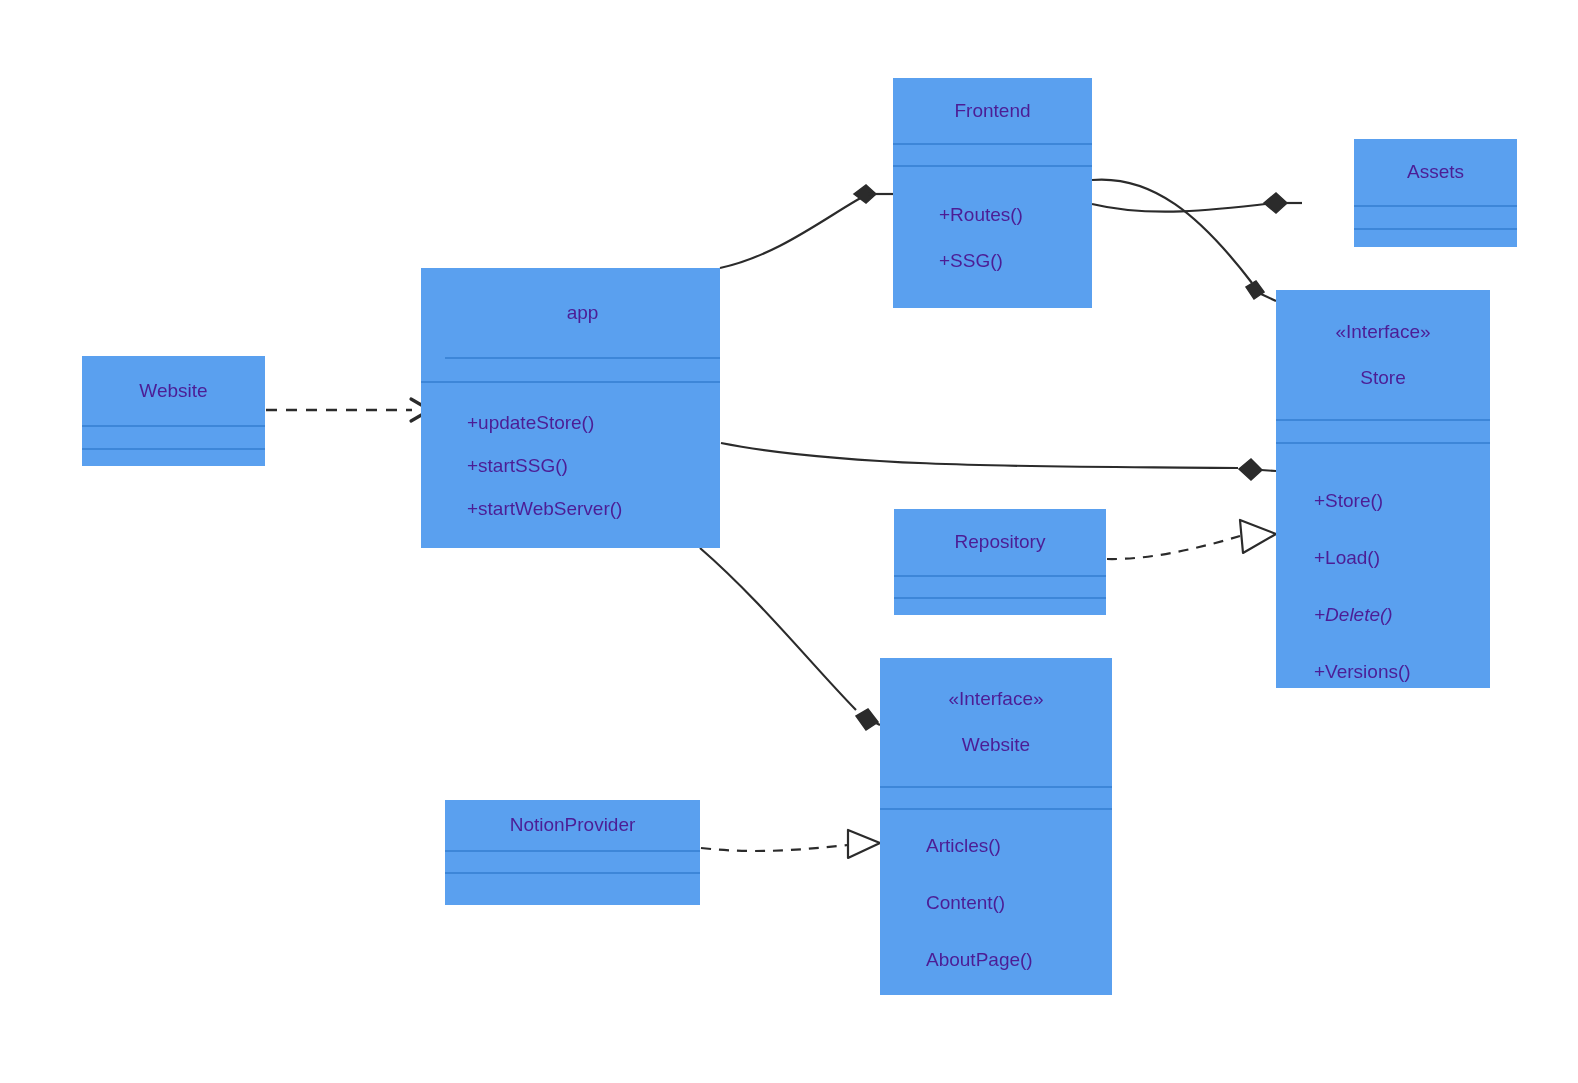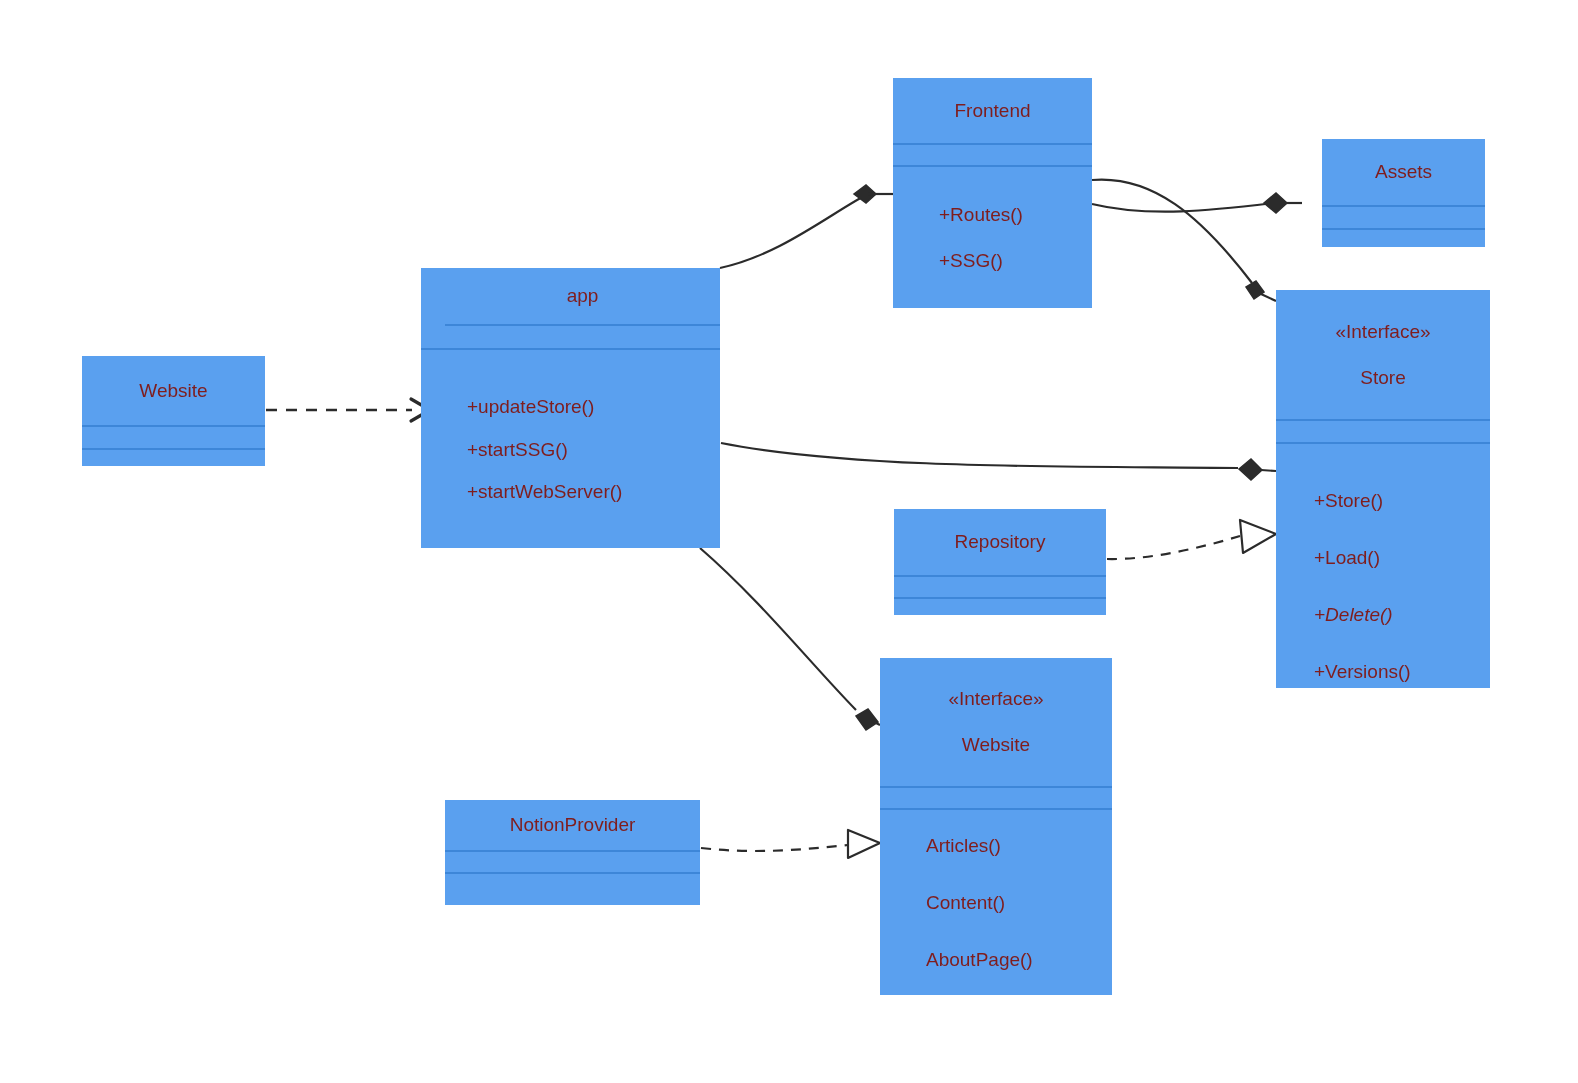--- a/index.html
+++ b/index.html
@@ -29,21 +29,21 @@
     width: 1578px;
     height: 1083px;
     pointer-events: none;
   }
   .uml-class {
     position: absolute;
     background: #5aa0ef;
     box-sizing: border-box;
     display: flex;
     flex-direction: column;
-    color: #7f1d1d;
+    color: #4c1d95;
   }
   .compartment {
     box-sizing: border-box;
     display: flex;
     flex-direction: column;
     align-items: center;
     justify-content: center;
   }
   .compartment.header {
     border-bottom: 2px solid #3d86d8;
@@ -143,21 +143,21 @@
 
   <div class="uml-class" style="left:82px; top:356px; width:183px; height:110px;">
     <div class="compartment header" style="height:71px;">
       <div class="cls-name">Website</div>
     </div>
     <div class="compartment attrs" style="height:23px;"></div>
     <div class="compartment members" style="flex:1 1 auto;"></div>
   </div>
 
   <div class="uml-class" style="left:421px; top:268px; width:299px; height:280px;">
-    <div class="compartment header" style="height:58px;margin-left:24px;">
+    <div class="compartment header" style="height:91px;margin-left:24px;">
       <div class="cls-name">app</div>
     </div>
     <div class="compartment attrs" style="height:24px;"></div>
     <div class="compartment members" style="flex:1 1 auto;">
       <div class="members-inner" style="gap:20px; padding-top:2px;">
         <div class="member">+updateStore()</div>
         <div class="member">+startSSG()</div>
         <div class="member">+startWebServer()</div>
       </div>
     </div>
@@ -169,21 +169,21 @@
     </div>
     <div class="compartment attrs" style="height:22px;"></div>
     <div class="compartment members" style="flex:1 1 auto;">
       <div class="members-inner" style="gap:23px; padding-top:2px;">
         <div class="member">+Routes()</div>
         <div class="member">+SSG()</div>
       </div>
     </div>
   </div>
 
-  <div class="uml-class" style="left:1322px; top:139px; width:163px; height:108px;">
+  <div class="uml-class" style="left:1354px; top:139px; width:163px; height:108px;">
     <div class="compartment header" style="height:68px;">
       <div class="cls-name">Assets</div>
     </div>
     <div class="compartment attrs" style="height:23px;"></div>
     <div class="compartment members" style="flex:1 1 auto;"></div>
   </div>
 
   <div class="uml-class" style="left:1276px; top:290px; width:214px; height:398px;">
     <div class="compartment header" style="height:131px;">
       <div class="cls-stereotype">«Interface»</div>

